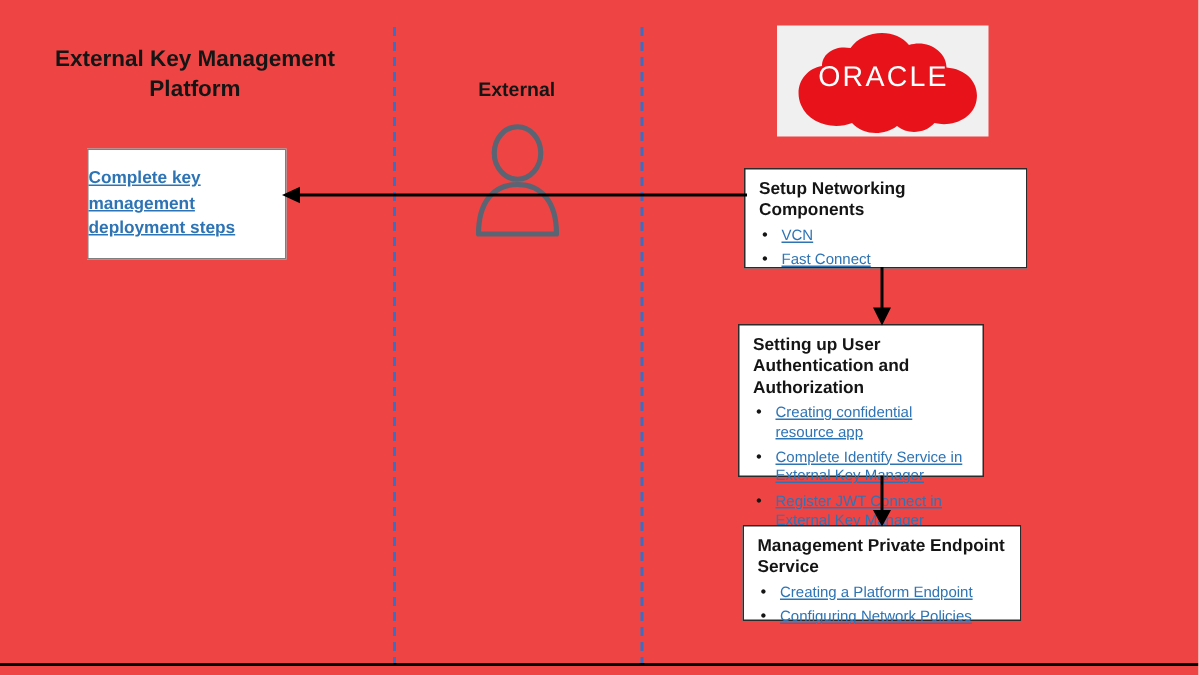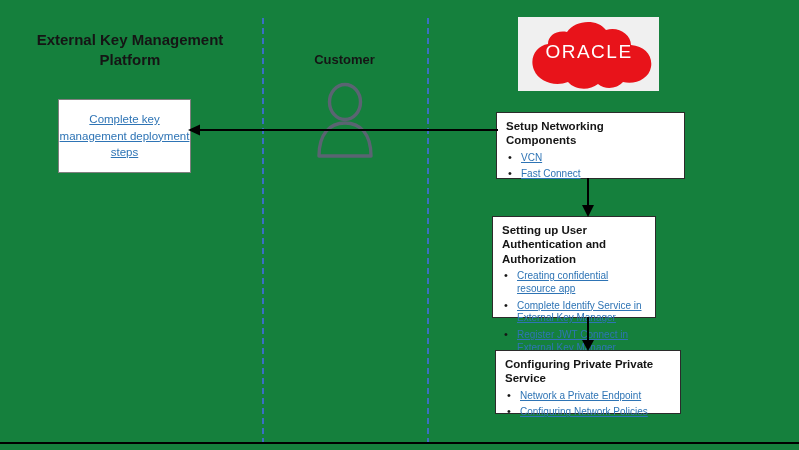--- a/index.html
+++ b/index.html
@@ -7,21 +7,21 @@
     padding: 0;
     background: #ffffff;
   }
   body {
     font-family: "Liberation Sans", sans-serif;
   }
   #canvas {
     position: relative;
     width: 799px;
     height: 450px;
-    background: #15803d;
+    background: #ef4444;
     overflow: hidden;
   }
 
   
   .lane-divider {
     position: absolute;
     width: 0;
     border-left: 2px dashed #3A6FC4;
     top: 18px;
     bottom: 6px;
@@ -111,23 +111,23 @@
     left: 58px;
     top: 99px;
     width: 133px;
     height: 74px;
     border: 1.6px solid #7F7F7F;
     display: flex;
     align-items: center;
     justify-content: center;
   }
   #box-complete-key .link-text {
-    text-align: center;
     line-height: 1.45;
     font-size: 11.5px;
+    font-weight: bold;
   }
 
   .oracle-box {
     border: 1.6px solid #2B2B2B;
     padding: 6px 7px 20px 9px;
   }
   #box-networking  { left: 496px; top: 112px; width: 189px; height: 67px; }
   #box-auth        { left: 492px; top: 216px; width: 164px; height: 102px; }
   #box-endpoint    { left: 495px; top: 350px; width: 186px; height: 64px; }
 
@@ -176,21 +176,21 @@
 </head>
 <body>
 
 <div id="canvas">
 
   <div id="lane-divider-1" class="lane-divider"></div>
   <div id="lane-divider-2" class="lane-divider"></div>
 
   <div id="platform-title">External Key Management Platform</div>
 
-  <div id="customer-label">Customer</div>
+  <div id="customer-label">External</div>
   <svg id="customer-avatar" viewBox="0 0 68 78">
     <ellipse cx="34" cy="20" rx="15.5" ry="17.5" fill="none" stroke="#5A6472" stroke-width="3.4"></ellipse>
     <path d="M8 74 C8 52 18.5 41 34 41 C49.5 41 60 52 60 74 Z" fill="none" stroke="#5A6472" stroke-width="3.4" stroke-linejoin="round"></path>
   </svg>
 
   <div id="oracle-logo-plate"></div>
   <svg id="oracle-cloud" viewBox="0 0 132 72">
     <path fill="#E8131A" d="M44 14 C52 2 74 0 83 12 C95 8 108 16 108 27 C122 28 130 38 128 49 C126 61 112 67 100 64 C94 71 82 72 75 66 C66 73 52 72 45 64 C32 69 16 64 11 52 C6 40 13 28 25 26 C25 18 33 12 44 14 Z"></path>
   </svg>
   <div id="oracle-wordmark">ORACLE</div>
@@ -210,23 +210,23 @@
   <div id="box-auth" class="flow-box oracle-box">
     <div class="box-heading">Setting up User Authentication and Authorization</div>
     <ul class="bullet-list">
       <li><span class="link-text">Creating confidential resource app</span></li>
       <li><span class="link-text">Complete Identify Service in External Key Manager</span></li>
       <li><span class="link-text">Register JWT Connect in External Key Manager</span></li>
     </ul>
   </div>
 
   <div id="box-endpoint" class="flow-box oracle-box">
-    <div class="box-heading">Configuring Private Private Service</div>
+    <div class="box-heading">Management Private Endpoint Service</div>
     <ul class="bullet-list">
-      <li><span class="link-text">Network a Private Endpoint</span></li>
+      <li><span class="link-text">Creating a Platform Endpoint</span></li>
       <li><span class="link-text">Configuring Network Policies</span></li>
     </ul>
   </div>
 
   <svg id="arrow-oracle-to-platform" class="conn" viewBox="0 0 312 24">
     <line x1="312" y1="12" x2="10" y2="12" stroke="#000000" stroke-width="2"></line>
     <polygon points="2,12 14,6.5 14,17.5" fill="#000000"></polygon>
   </svg>
   <svg id="arrow-net-to-auth" class="conn" viewBox="0 0 28 40">
     <line x1="14" y1="0" x2="14" y2="30" stroke="#000000" stroke-width="2"></line>

